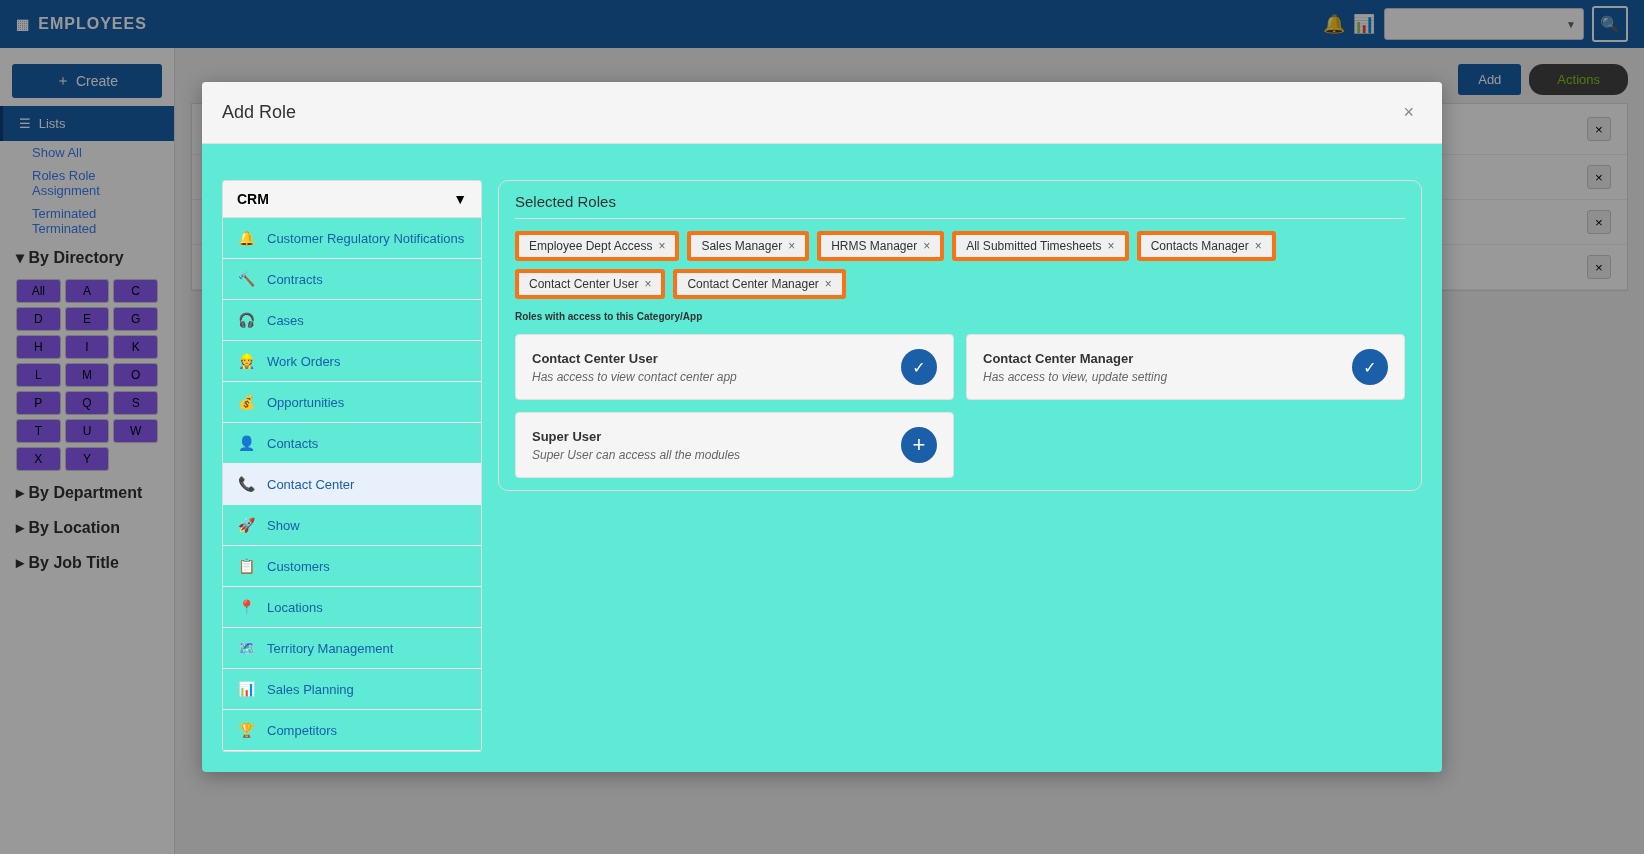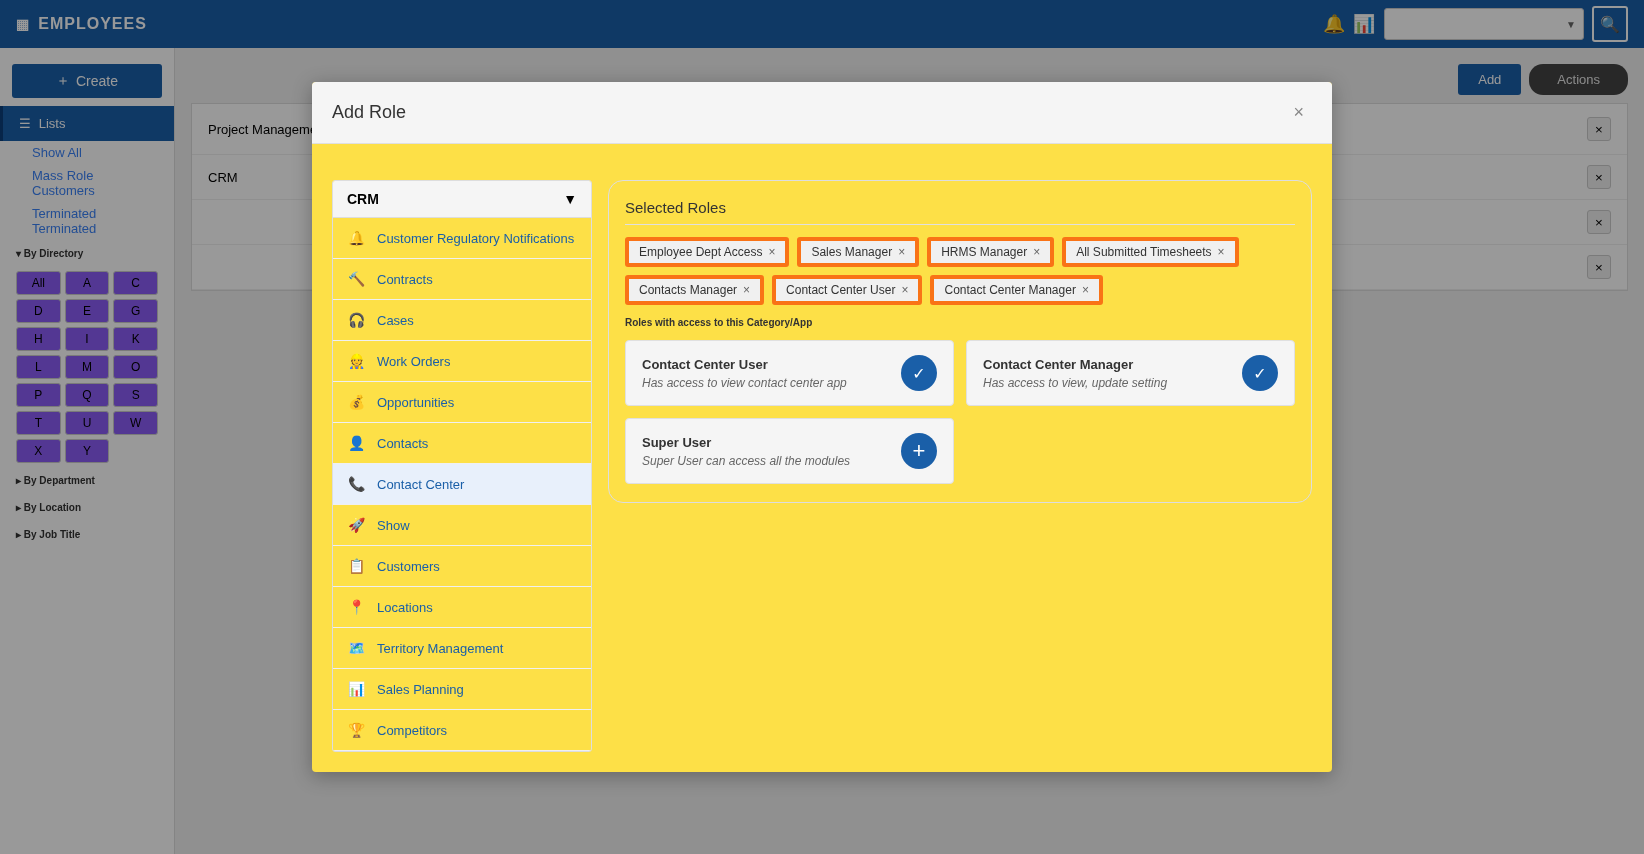--- a/index.html
+++ b/index.html
@@ -113,21 +113,21 @@
 
     .sidebar-sub-item {
       padding: 4px 16px;
       cursor: pointer;
       color: #3b82f6;
     }
 
     .directory-section {
       padding: 8px 16px;
       font-weight: bold;
-      font-size: 10px;
+      font-size: 16px;
       color: #333;
       cursor: pointer;
     }
 
     .directory-letters {
       display: grid;
       grid-template-columns: repeat(3, 1fr);
       gap: 4px;
       padding: 4px 16px;
     }
@@ -165,21 +165,21 @@
       color: white;
       border: none;
       border-radius: 3px;
       padding: 8px 20px;
       cursor: pointer;
       font-size: 13px;
     }
 
     .actions-btn {
       background: #444;
-      color: #e5e5e5;
+      color: #84cc16;
       border: none;
       border-radius: 14px;
       padding: 8px 28px;
       cursor: pointer;
       font-size: 13px;
     }
 
     .table-container {
       background: white;
       border: 1px solid #ddd;
@@ -224,23 +224,23 @@
       top: 0; left: 0;
       width: 100%; height: 100%;
       background: rgba(0,0,0,0.4);
       display: flex;
       align-items: center;
       justify-content: center;
       z-index: 100;
     }
 
     .modal {
-      background: #fde047;
+      background: #5eead4;
       border-radius: 4px;
-      width: 1020px;
+      width: 1240px;
       max-height: 720px;
       box-shadow: 0 4px 20px rgba(0,0,0,0.3);
       display: flex;
       flex-direction: column;
       gap: 16px;
     }
 
     .modal-header {
       padding: 16px 20px;
       border-bottom: 1px solid #e0e0e0;
@@ -322,22 +322,22 @@
     
     .roles-panel {
       flex: 1;
       display: flex;
       flex-direction: column;
       gap: 12px;
     }
 
     .selected-roles-section {
       border: 1px solid #ddd;
-      border-radius: 15px;
-      padding: 18px 16px;
+      border-radius: 10px;
+      padding: 12px 16px;
     }
 
     .selected-roles-title {
       font-size: 15px;
       color: #333;
       margin-bottom: 12px;
       padding-bottom: 8px;
       border-bottom: 1px solid #e0e0e0;
     }
 
@@ -500,21 +500,21 @@
       <span>Create</span>
     </button>
 
     <div class="sidebar-nav">
       <div class="sidebar-item active">
         <span>☰</span>
         <span>Lists</span>
       </div>
       <div class="sidebar-sub-items">
         <div class="sidebar-sub-item">Show All</div>
-        <div class="sidebar-sub-item">Mass Role Customers</div>
+        <div class="sidebar-sub-item">Roles Role Assignment</div>
         <div class="sidebar-sub-item">Terminated Terminated</div>
       </div>
     </div>
 
     <div class="directory-section">
       <span>▾</span> <span>By Directory</span>
     </div>
     <div class="directory-letters">
       <div class="letter-btn">All</div>
       <div class="letter-btn">A</div>

